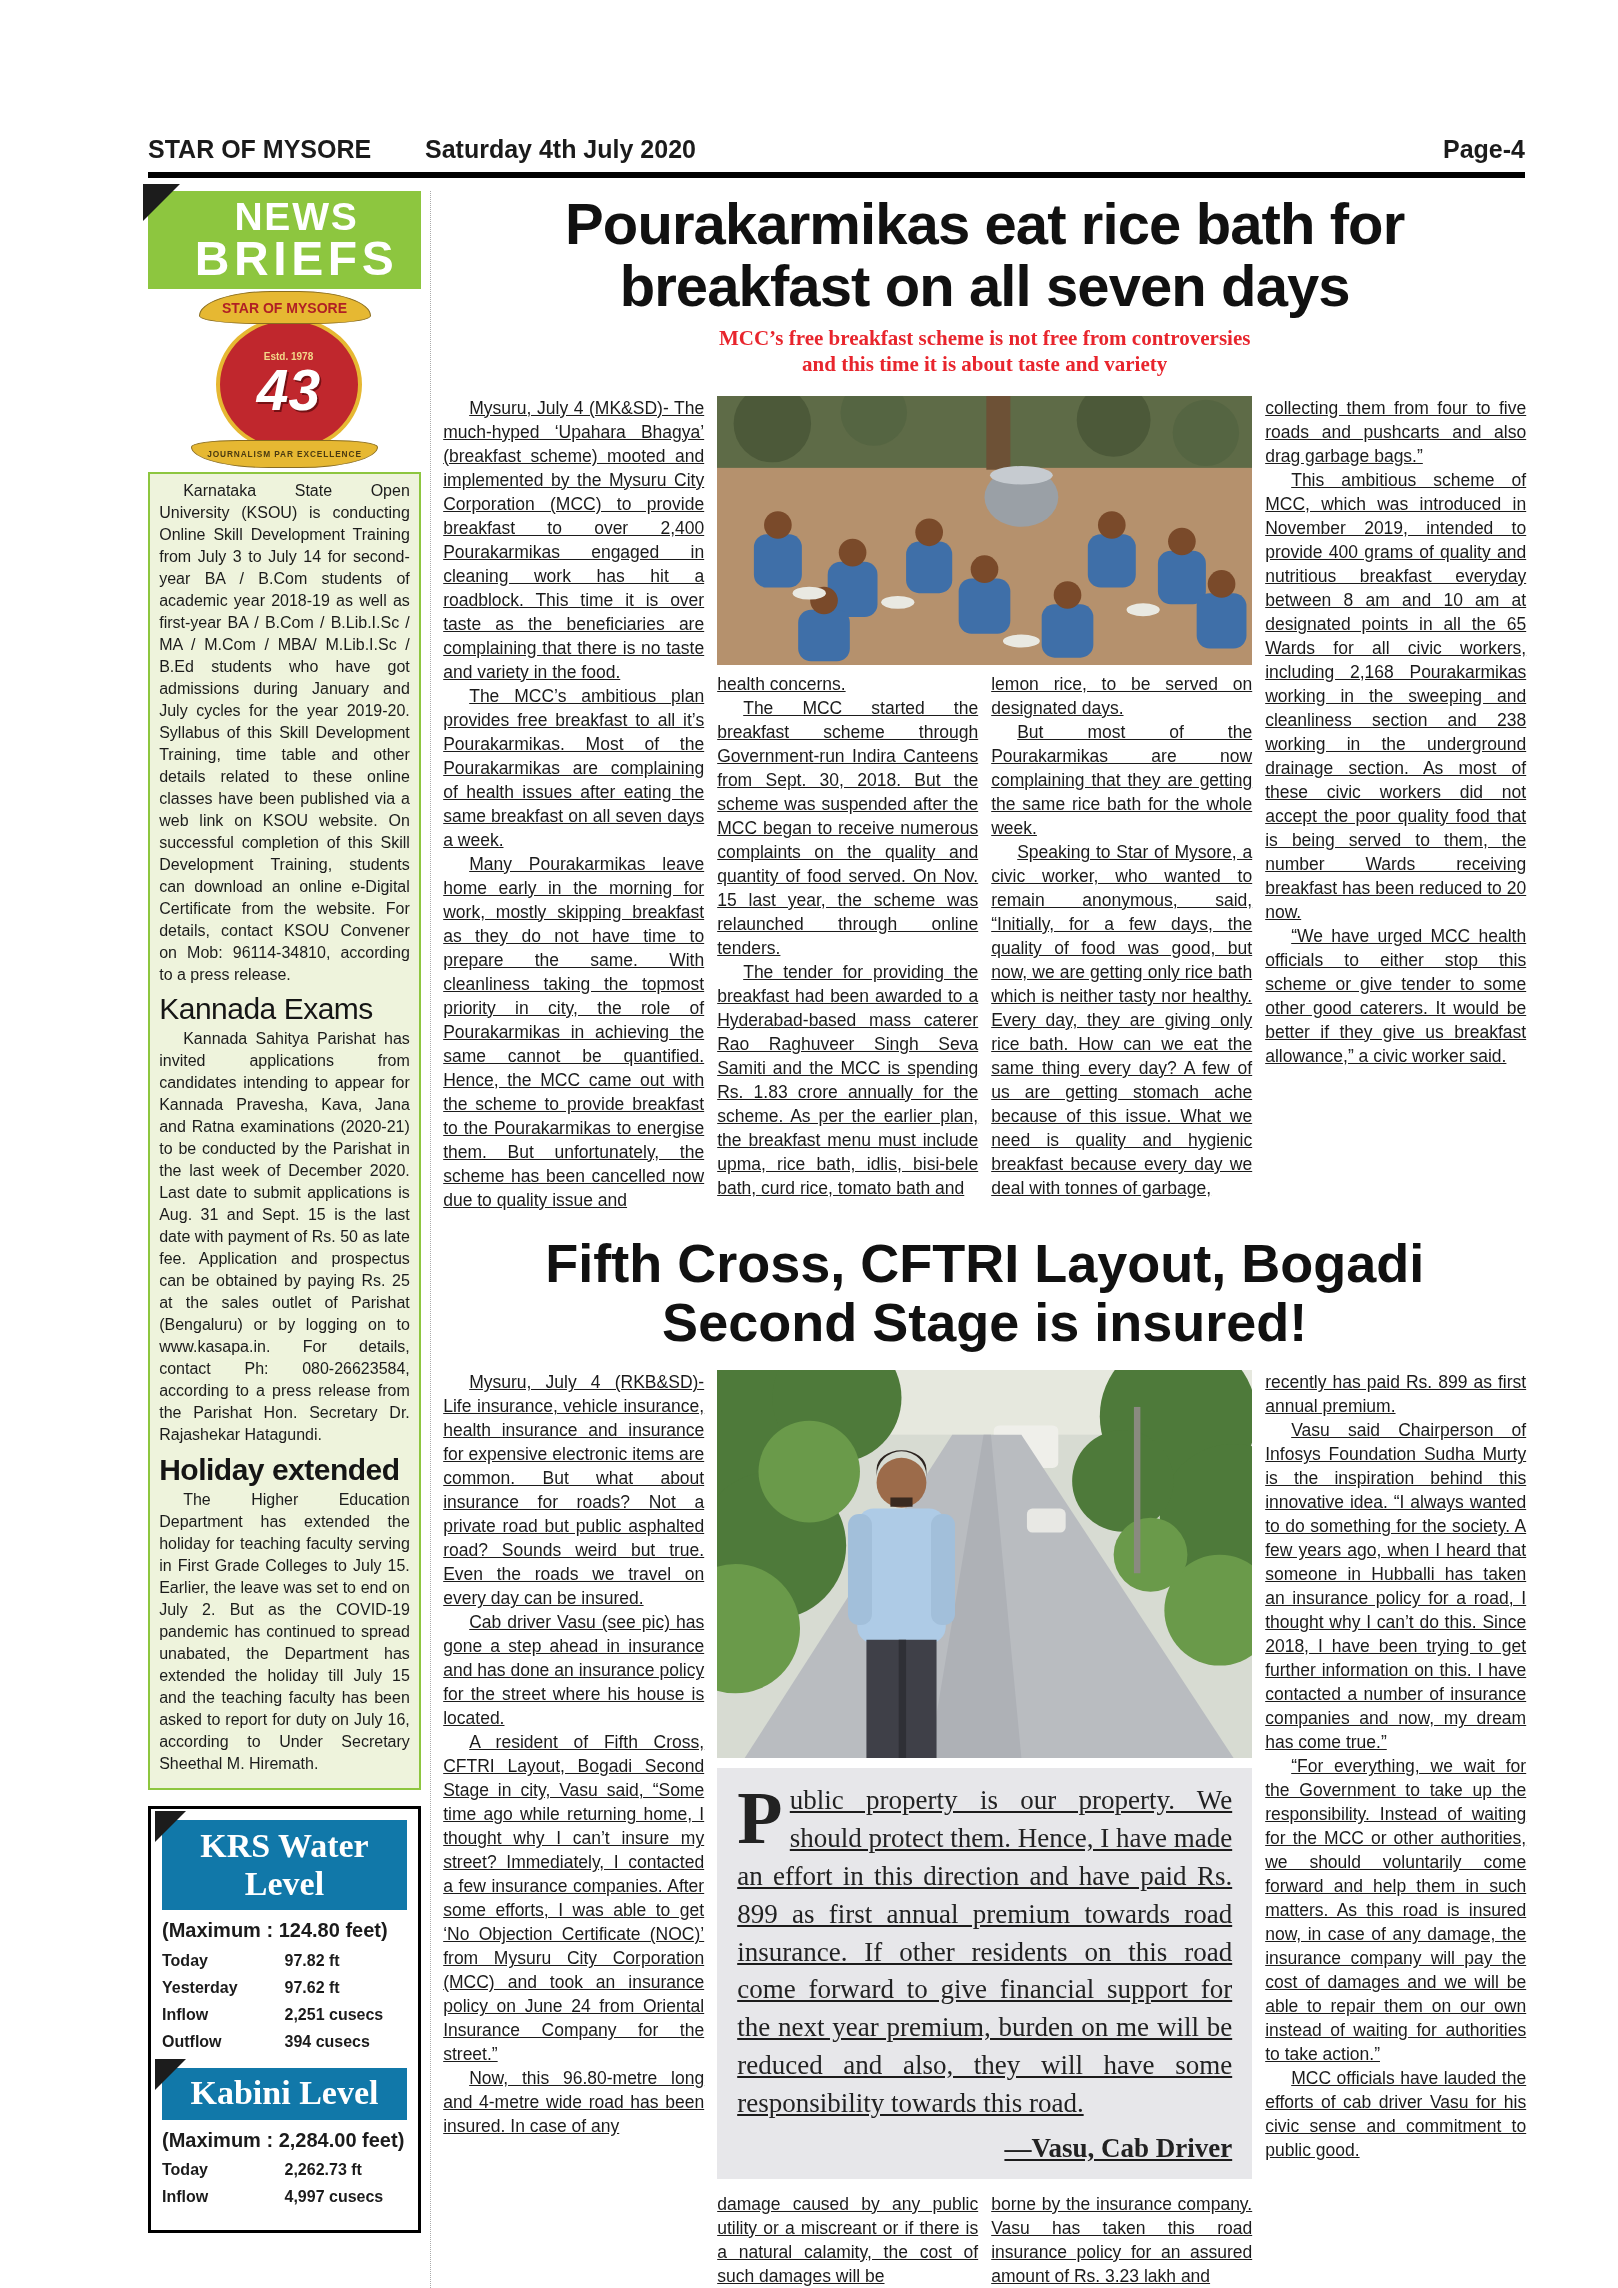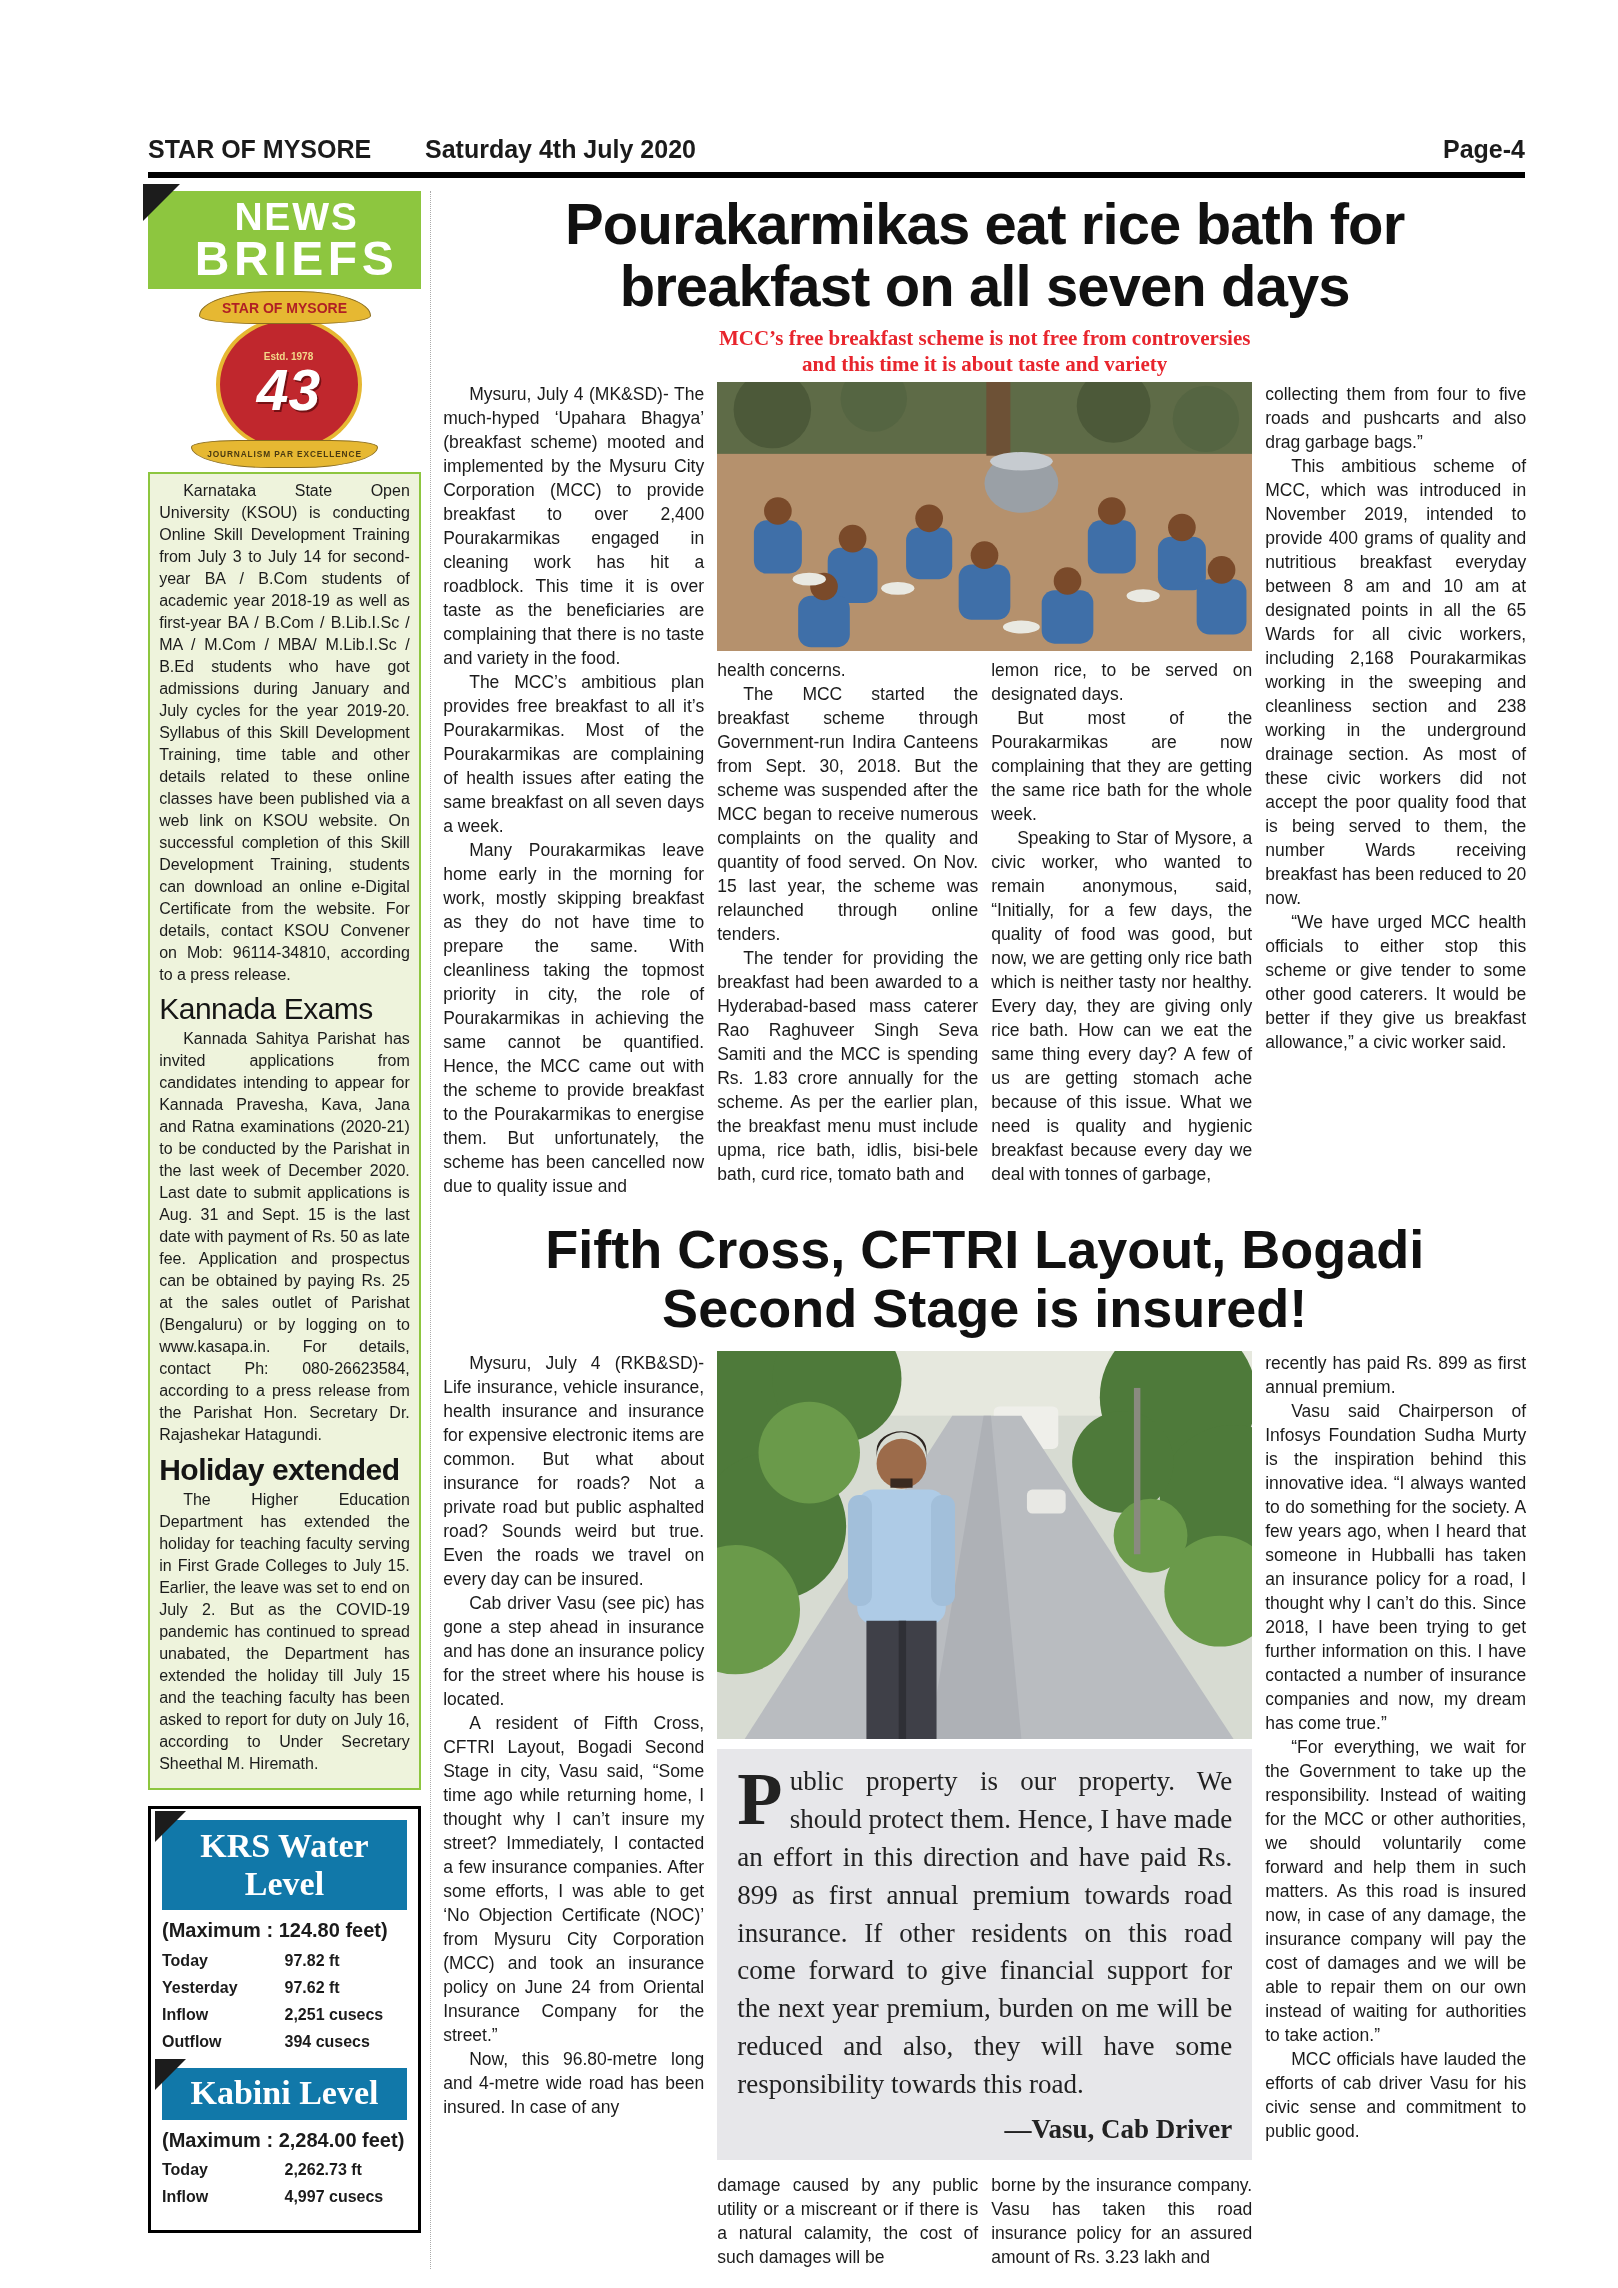--- a/index.html
+++ b/index.html
@@ -62,21 +62,21 @@
   .wl-label{width:50%;}
   .wl-value{width:50%;}
   .kabini{margin-top:16.6px;}
 
   
   .content{flex:1;margin-left:12px;}
   .a1-headline{font-size:58px;font-weight:bold;text-align:center;line-height:1.07;
                letter-spacing:-0.9px;margin:1.8px 0 9.2px;color:#111;}
   .a1-subtitle{font-family:"Liberation Serif", serif;color:#e8252d;font-weight:bold;
                text-align:center;font-size:21px;line-height:1.22;}
-  .body-cols{display:flex;gap:13px;margin-top:4px;}
+  .body-cols{display:flex;gap:13px;margin-top:18px;text-decoration:underline;}
   .col{width:261px;flex:none;font-size:17.5px;line-height:24px;text-align:justify;}
   .para{margin:0;text-indent:26px;}
   .cont .para:first-child{text-indent:0;}
   .mid{width:535px;flex:none;}
   .photo{display:block;width:100%;}
   .photo1{height:269px;margin-bottom:7.4px;}
   .mid-cols{display:flex;gap:13px;}
 
   .a2{margin-top:22px;}
   .a2-headline{font-size:54px;font-weight:bold;text-align:center;line-height:1.1;

